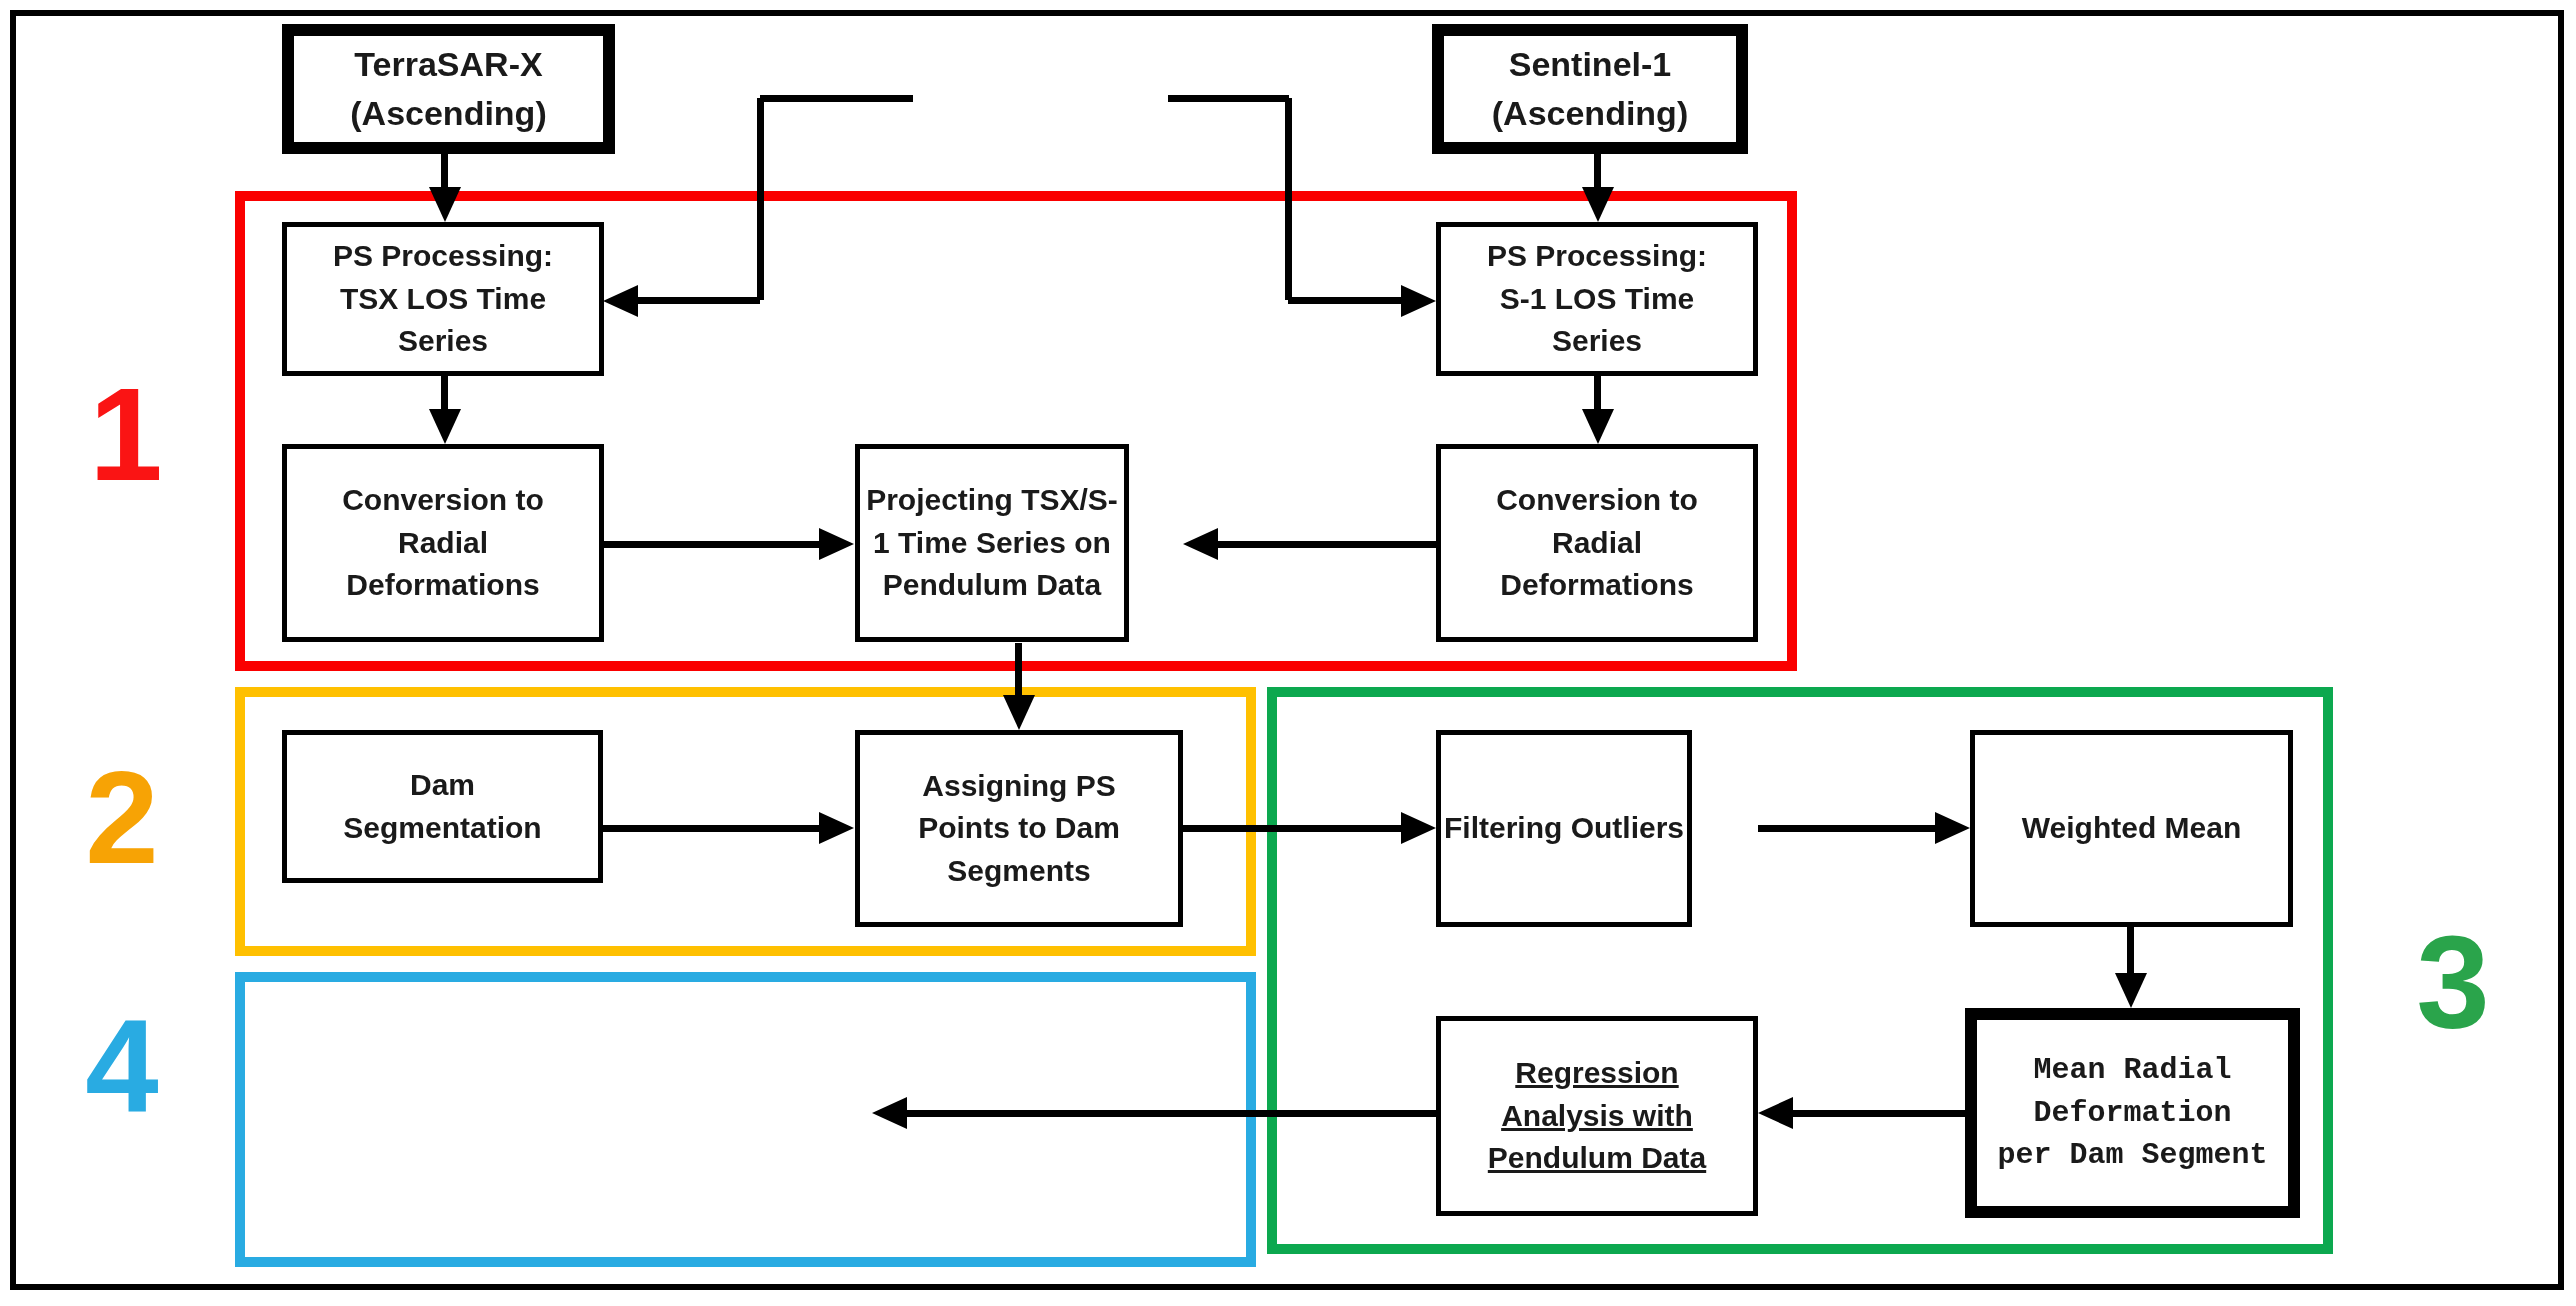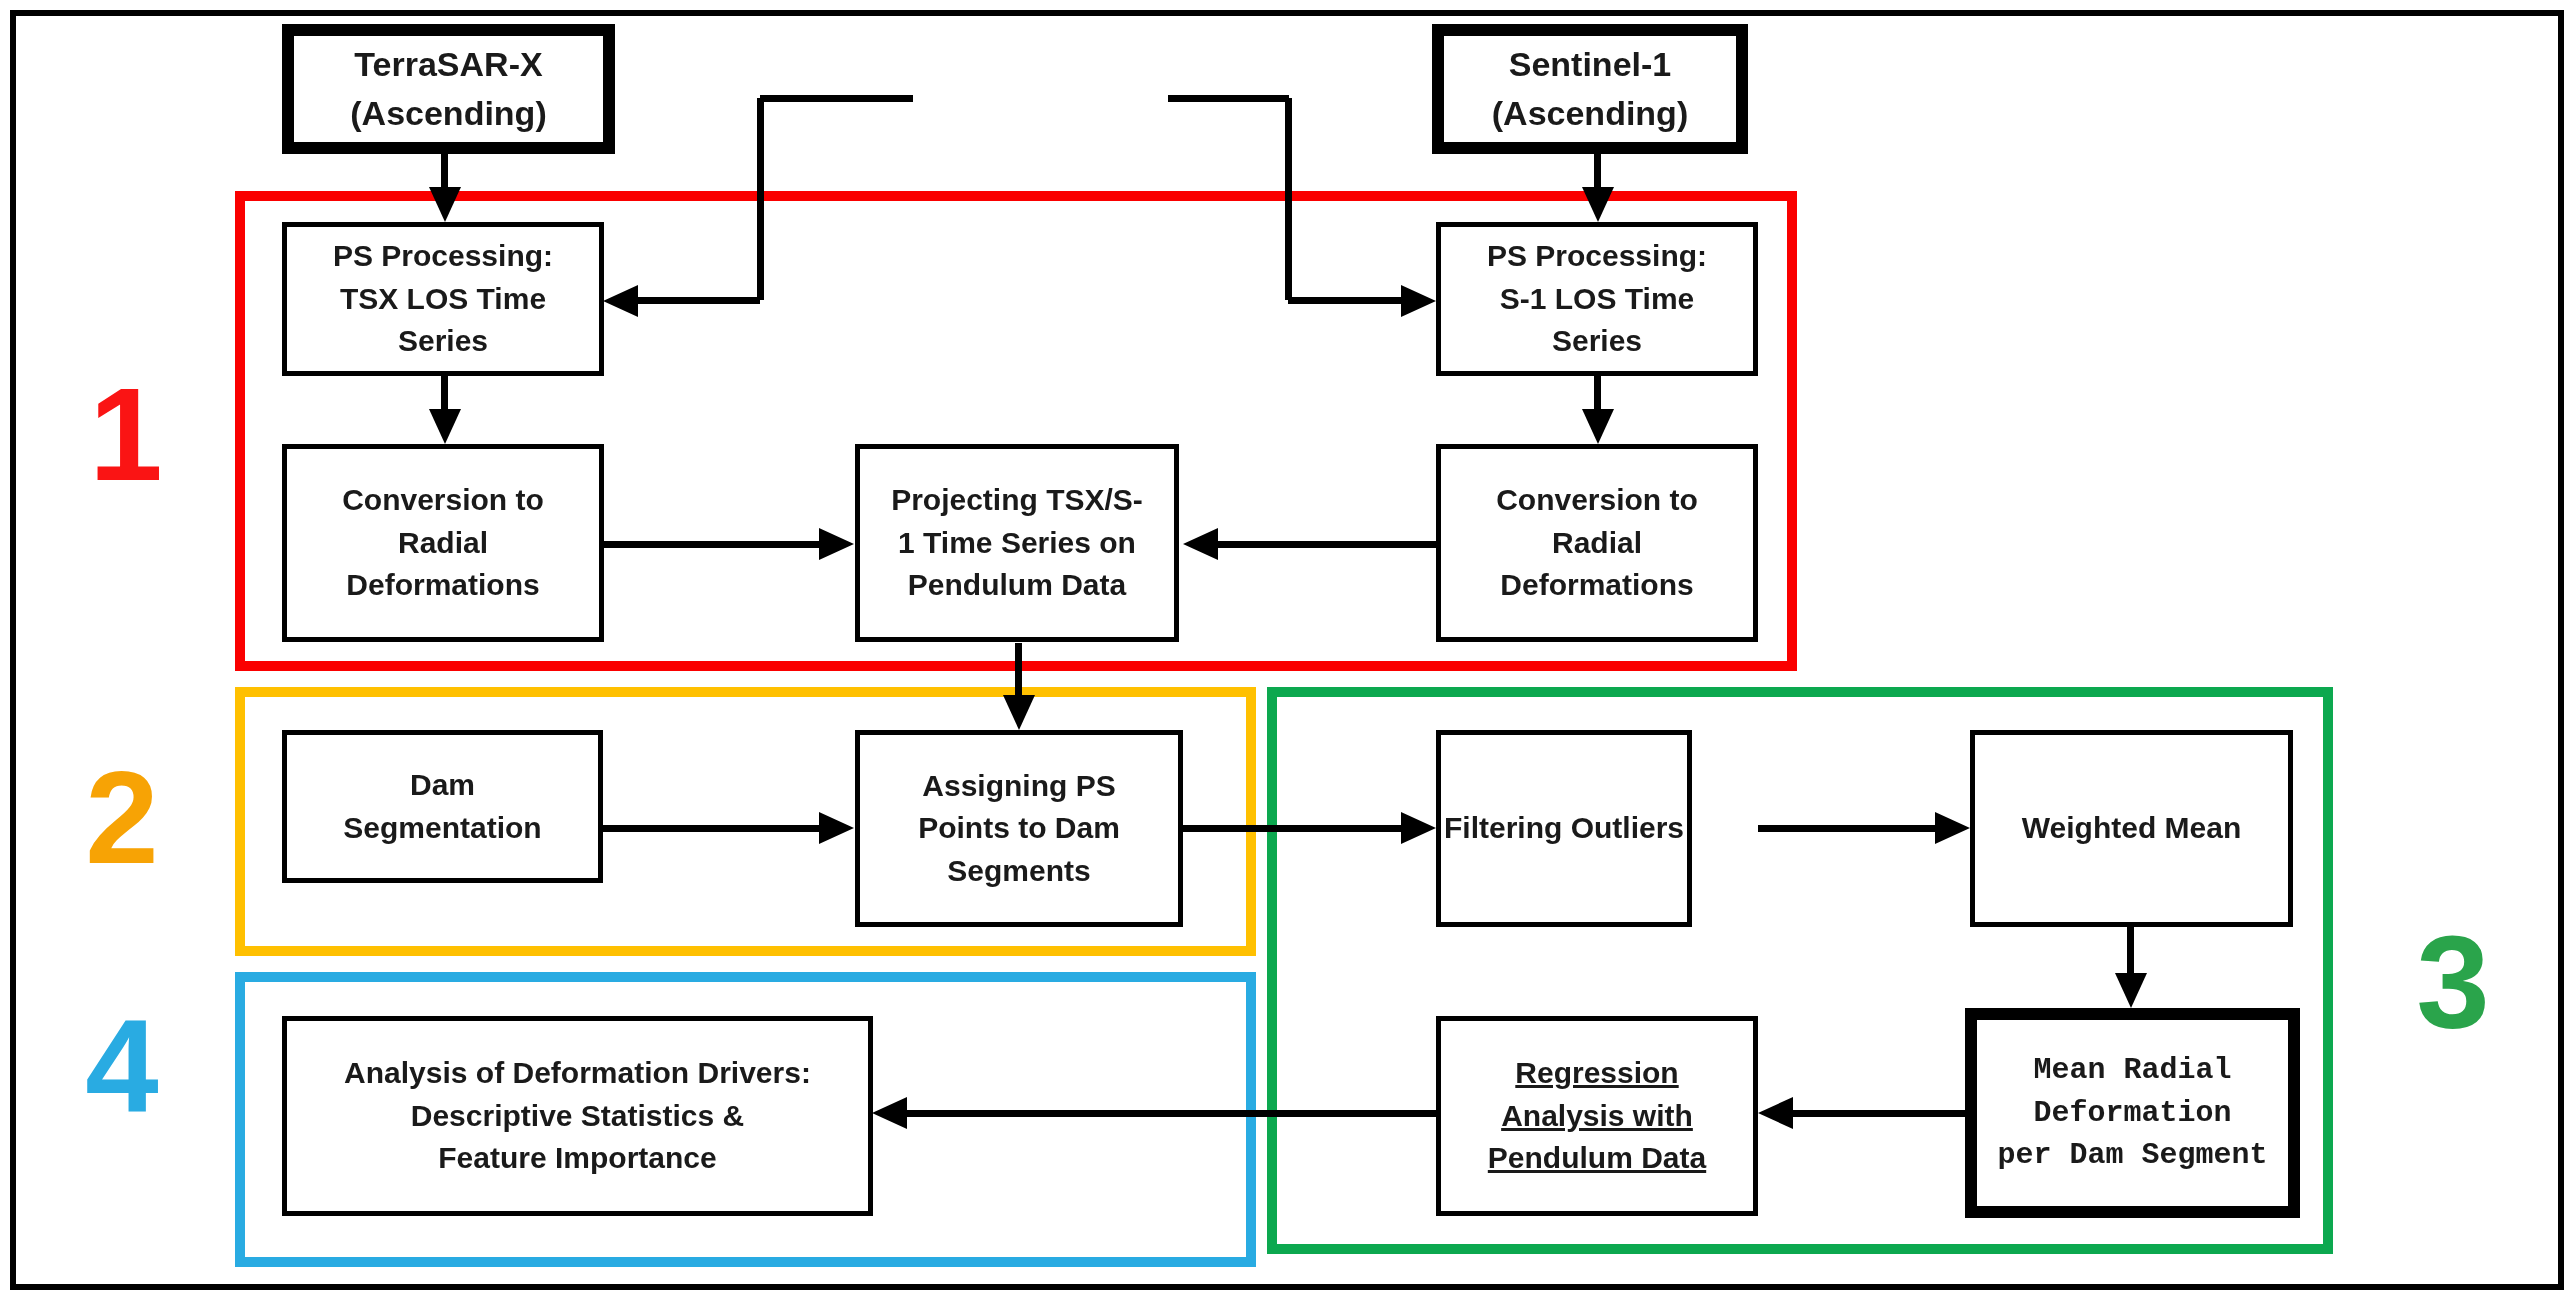--- a/index.html
+++ b/index.html
@@ -46,21 +46,21 @@
   .node.emph{border-width:12px;font-family:Liberation Mono, monospace;}
 
   #n-terrasar{left:282px;top:24px;width:333px;height:130px;}
   #n-dtm{left:913px;top:50px;width:255px;height:98px;}
   #n-sentinel{left:1432px;top:24px;width:316px;height:130px;}
 
   #n-ps-tsx{left:282px;top:222px;width:322px;height:154px;}
   #n-ps-s1{left:1436px;top:222px;width:322px;height:154px;}
 
   #n-conv-l{left:282px;top:444px;width:322px;height:198px;}
-  #n-proj{left:855px;top:444px;width:324px;height:198px;text-align:center;}
+  #n-proj{left:855px;top:444px;width:274px;height:198px;text-align:center;}
   #n-conv-r{left:1436px;top:444px;width:322px;height:198px;}
 
   #n-dam{left:282px;top:730px;width:321px;height:153px;}
   #n-assign{left:855px;top:730px;width:328px;height:197px;}
   #n-filter{left:1436px;top:730px;width:256px;height:197px;}
   #n-weighted{left:1970px;top:730px;width:323px;height:197px;}
 
   #n-analysis{left:282px;top:1016px;width:591px;height:200px;}
   #n-regress{left:1436px;top:1016px;width:322px;height:200px;text-decoration:underline;}
   #n-mean{left:1965px;top:1008px;width:335px;height:210px;}
@@ -120,23 +120,20 @@
   <div class="node" id="n-conv-r">Conversion to
 Radial
 Deformations</div>
   <div class="node" id="n-dam">Dam
 Segmentation</div>
   <div class="node" id="n-assign">Assigning PS
 Points to Dam
 Segments</div>
   <div class="node" id="n-filter">Filtering Outliers</div>
   <div class="node" id="n-weighted">Weighted Mean</div>
-  <div class="node" id="n-analysis">Analysis of Deformation Drivers:
-Descriptive Statistics &amp;
-Feature Importance</div>
   <div class="node" id="n-regress">Regression
 Analysis with
 Pendulum Data</div>
   <div class="node emph" id="n-mean">Mean Radial
 Deformation
 per Dam Segment</div>
 
   <div class="arrow-layer" id="arrows">
       <div class="seg" style="background: rgb(0, 0, 0); left: 441px; top: 154px; width: 7.2px; height: 38px;"></div>
       <div class="head" style="border-left: 16px solid transparent; border-right: 16px solid transparent; border-top: 35px solid rgb(0, 0, 0); left: 429px; top: 187px;"></div>

